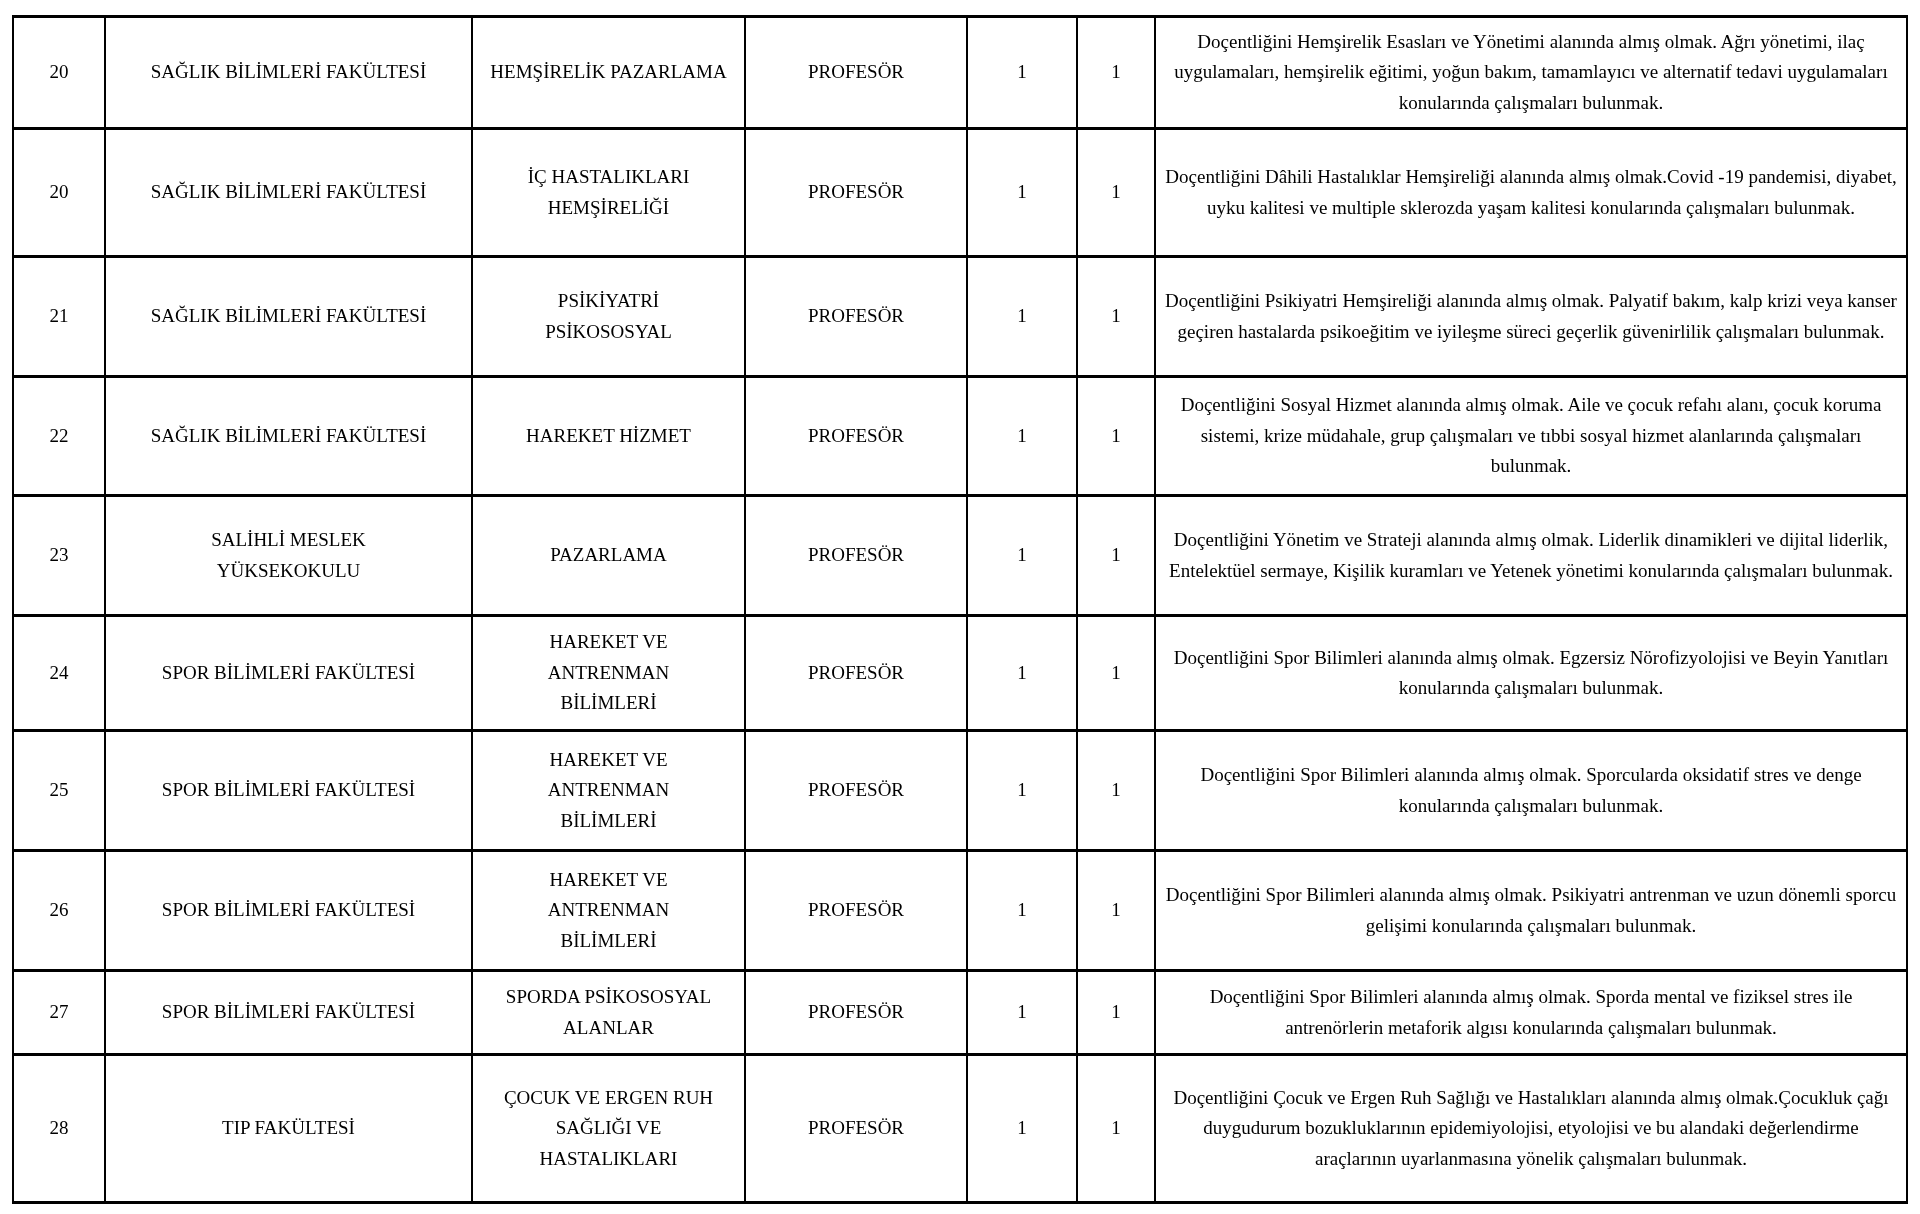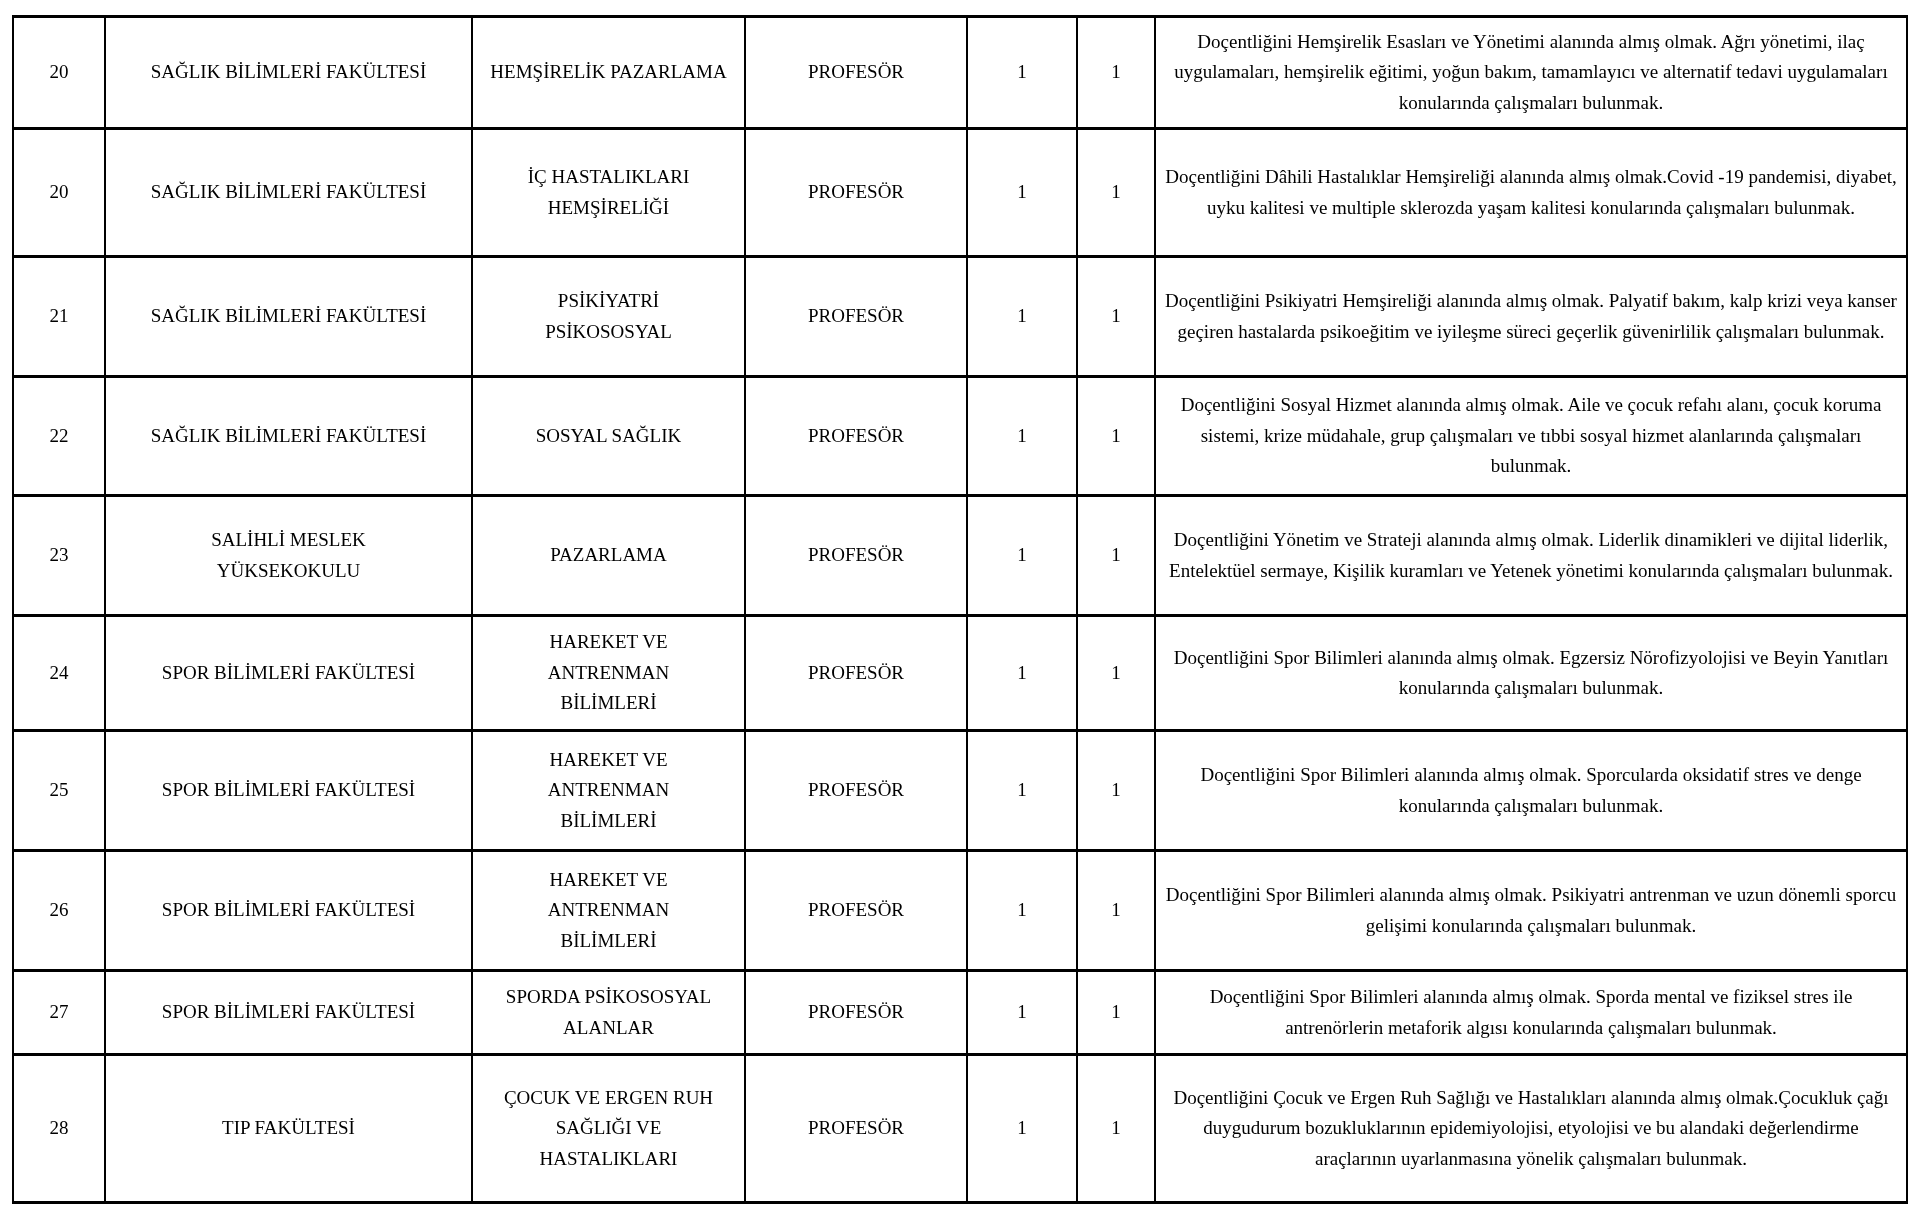--- a/index.html
+++ b/index.html
@@ -98,21 +98,21 @@
         <td class="multiline">PSİKİYATRİ
 PSİKOSOSYAL</td>
         <td>PROFESÖR</td>
         <td class="num-cell">1</td>
         <td class="num-cell">1</td>
         <td class="desc-cell">Doçentliğini Psikiyatri Hemşireliği alanında almış olmak. Palyatif bakım, kalp krizi veya kanser geçiren hastalarda psikoeğitim ve iyileşme süreci geçerlik güvenirlilik çalışmaları bulunmak.</td>
       </tr>
       <tr style="height:119px;">
         <td class="num-cell">22</td>
         <td class="multiline">SAĞLIK BİLİMLERİ FAKÜLTESİ</td>
-        <td class="multiline">SOSYAL SAĞLIK</td>
+        <td class="multiline">HAREKET HİZMET</td>
         <td>PROFESÖR</td>
         <td class="num-cell">1</td>
         <td class="num-cell">1</td>
         <td class="desc-cell">Doçentliğini Sosyal Hizmet alanında almış olmak. Aile ve çocuk refahı alanı, çocuk koruma sistemi, krize müdahale, grup çalışmaları ve tıbbi sosyal hizmet alanlarında çalışmaları bulunmak.</td>
       </tr>
       <tr style="height:120px;margin-top:40px;">
         <td class="num-cell">23</td>
         <td class="multiline">SALİHLİ MESLEK
 YÜKSEKOKULU</td>
         <td class="multiline">PAZARLAMA</td>

